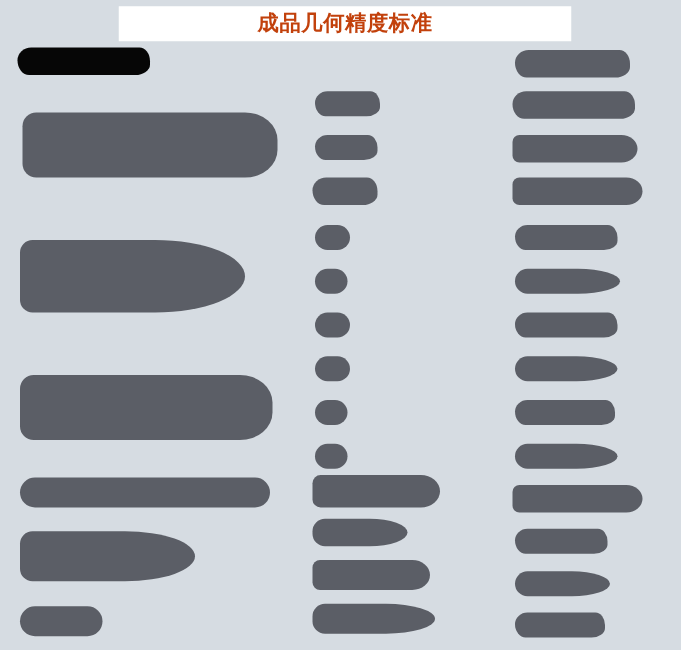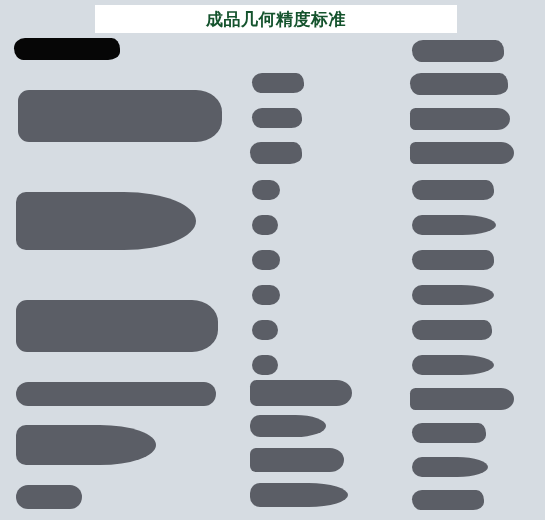--- a/index.html
+++ b/index.html
@@ -33,21 +33,21 @@
     background: #ffffff;
     display: flex;
     align-items: center;
     justify-content: center;
     box-sizing: border-box;
   }
   #title-text {
     font-family: "DejaVu Sans", "Liberation Sans", sans-serif;
     font-size: 17px;
     font-weight: bold;
-    color: #14532d;
+    color: #c2410c;
     letter-spacing: 0.5px;
     white-space: nowrap;
     line-height: 1;
   }
 
   
   .blob {
     position: absolute;
     background: #5b5e66;
     

